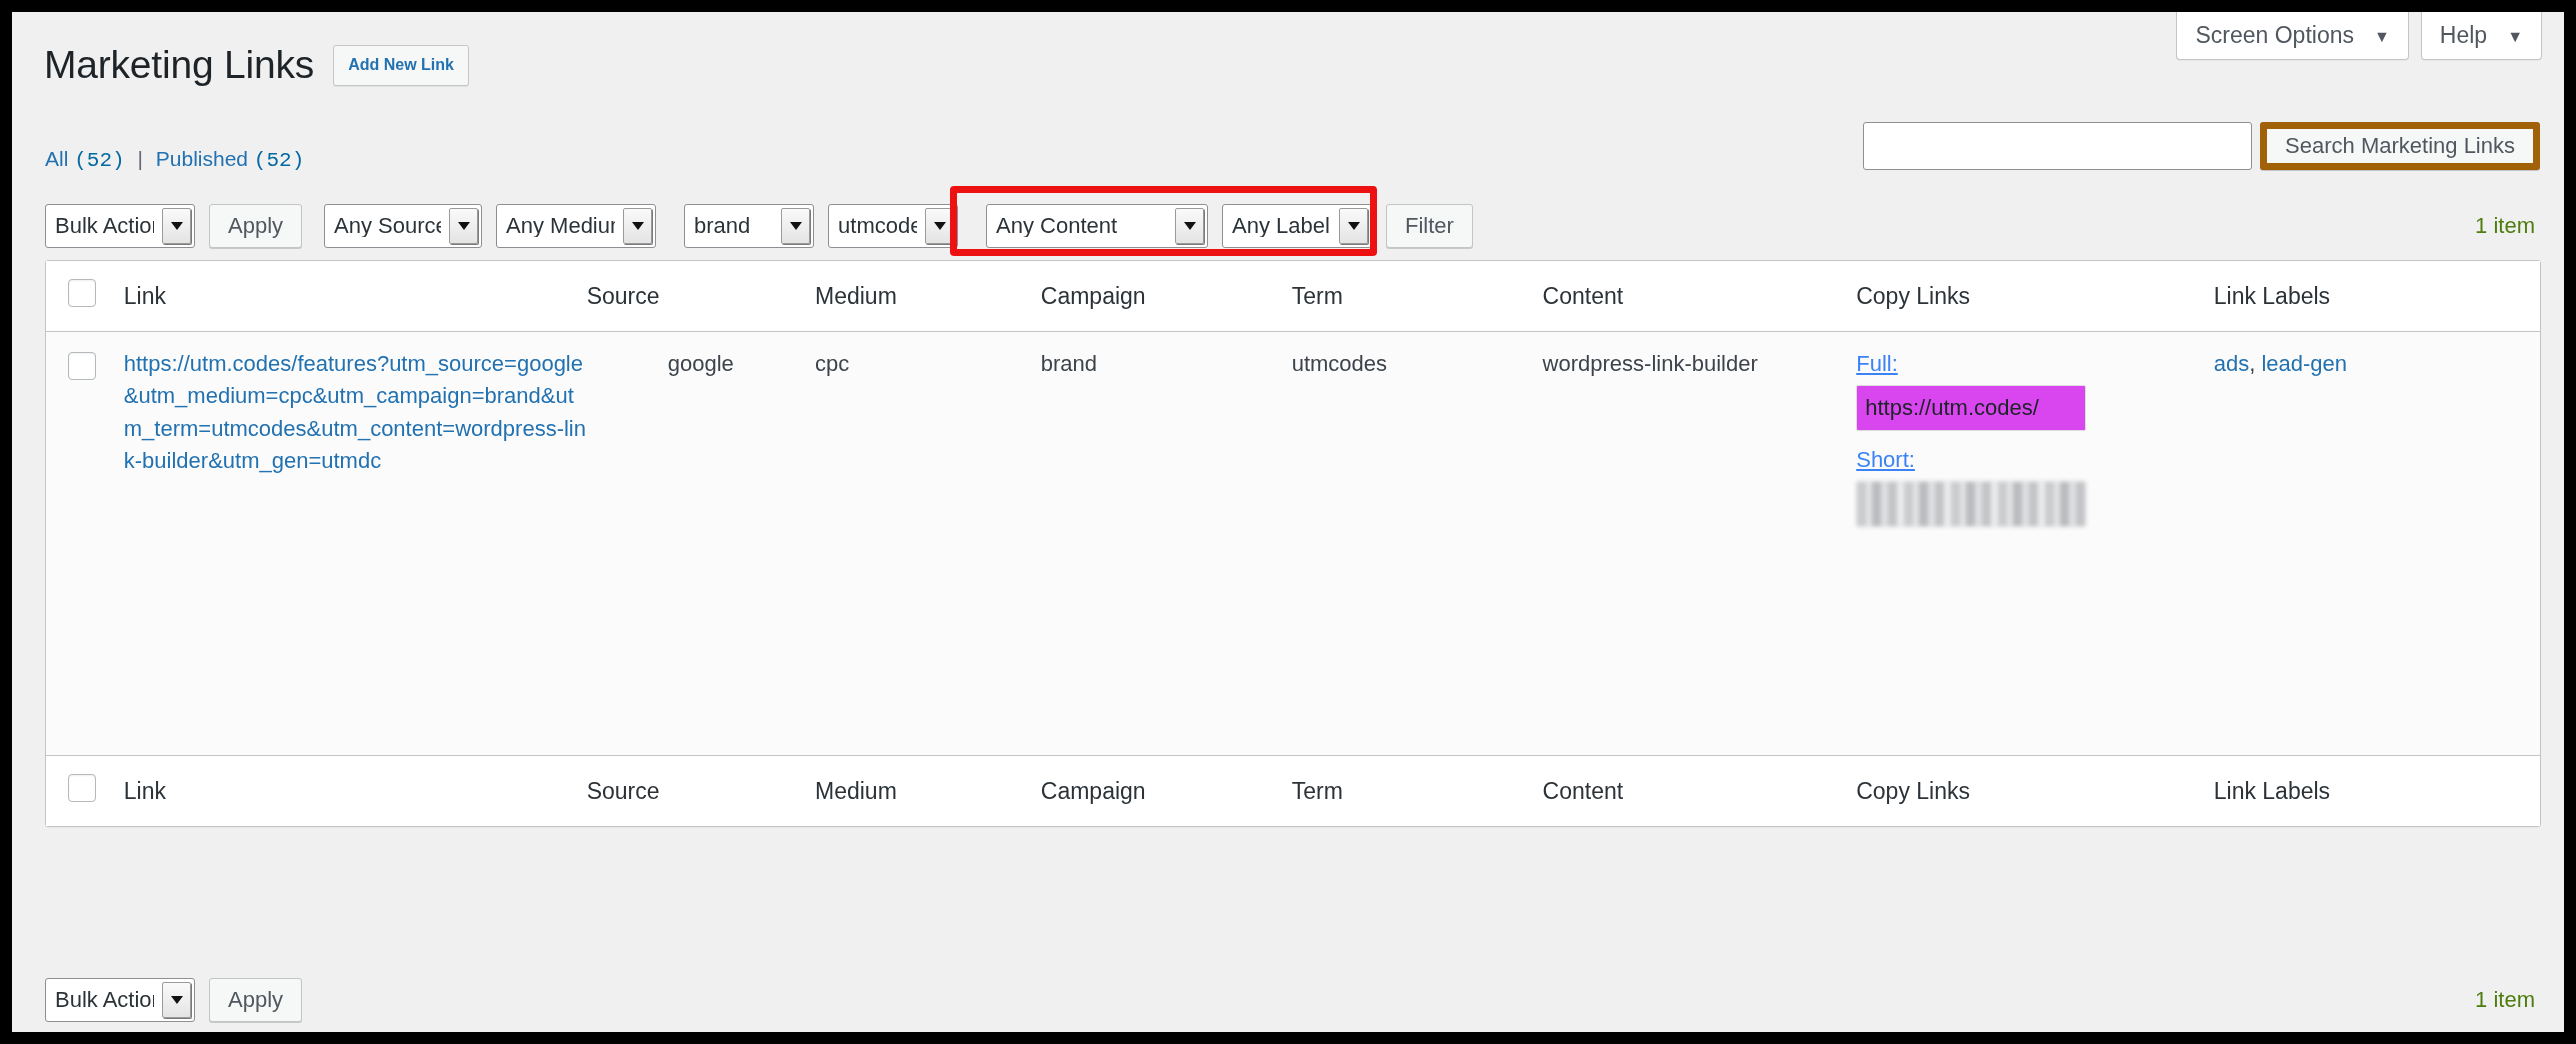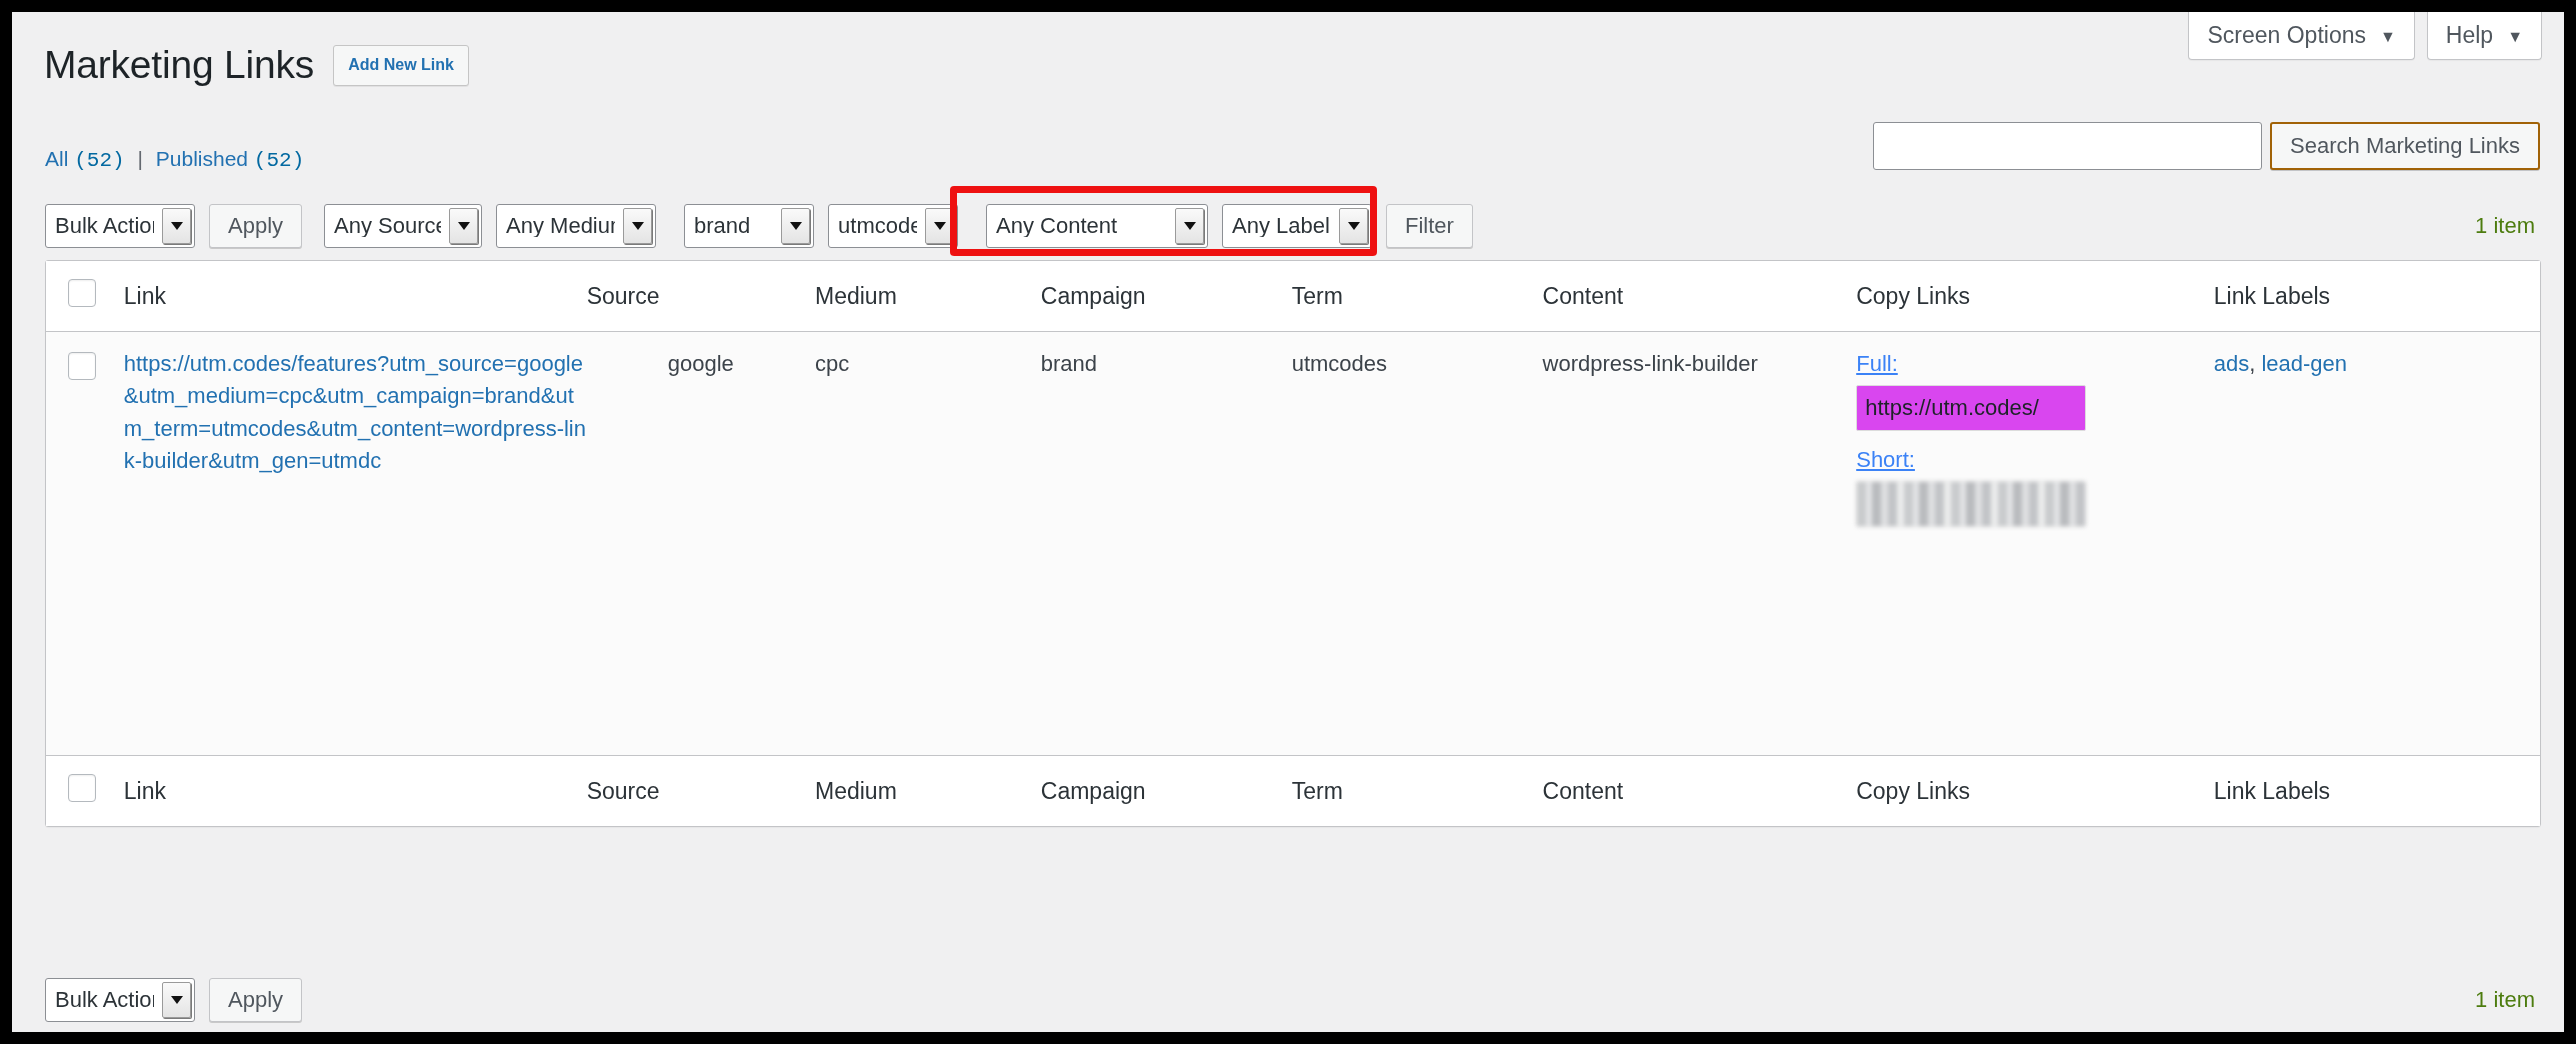--- a/index.html
+++ b/index.html
@@ -33,21 +33,21 @@
     border: 1px solid #c3c4c7;
     border-top: none;
     border-radius: 0 0 4px 4px;
     color: #50575e;
     font-size: 23px;
     line-height: 1;
     padding: 13px 18px 13px 18px;
     height: 48px;
     display: flex;
     align-items: center;
-    gap: 14px;
+    gap: 20px;
     cursor: pointer;
     box-shadow: 0 1px 1px rgba(0,0,0,.04);
   }
   .meta-btn .caret {
     font-size: 16px;
     line-height: 1;
     position: relative;
     top: 1px;
   }
 
@@ -112,21 +112,21 @@
     border-radius: 3px;
     background: #fff;
     font-size: 22px;
     padding: 0 10px;
     color: #2c3338;
     font-family: "Liberation Sans", sans-serif;
   }
   .search-submit {
     height: 48px;
     background: #f6f7f7;
-    border: 2px solid #a16207;
+    border: 7px solid #a16207;
     border-radius: 3px;
     color: #50575e;
     font-size: 22px;
     padding: 0 18px;
     cursor: pointer;
     font-family: "Liberation Sans", sans-serif;
     box-shadow: 0 1px 0 #c3c4c7;
   }
 
   

